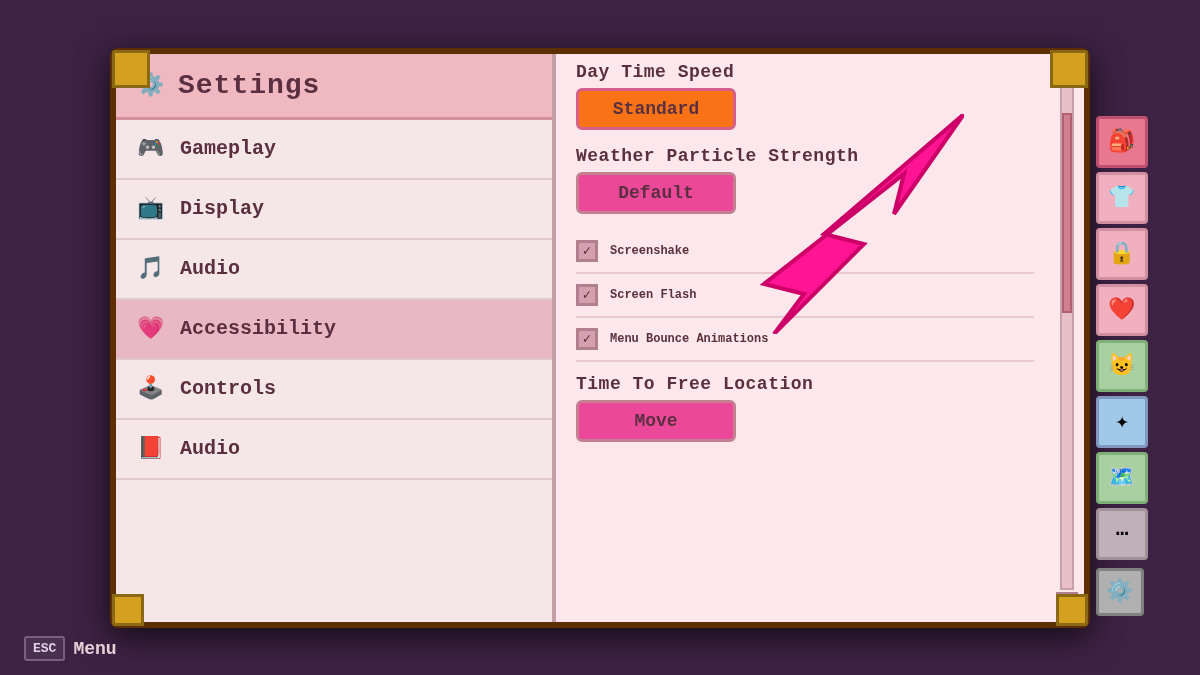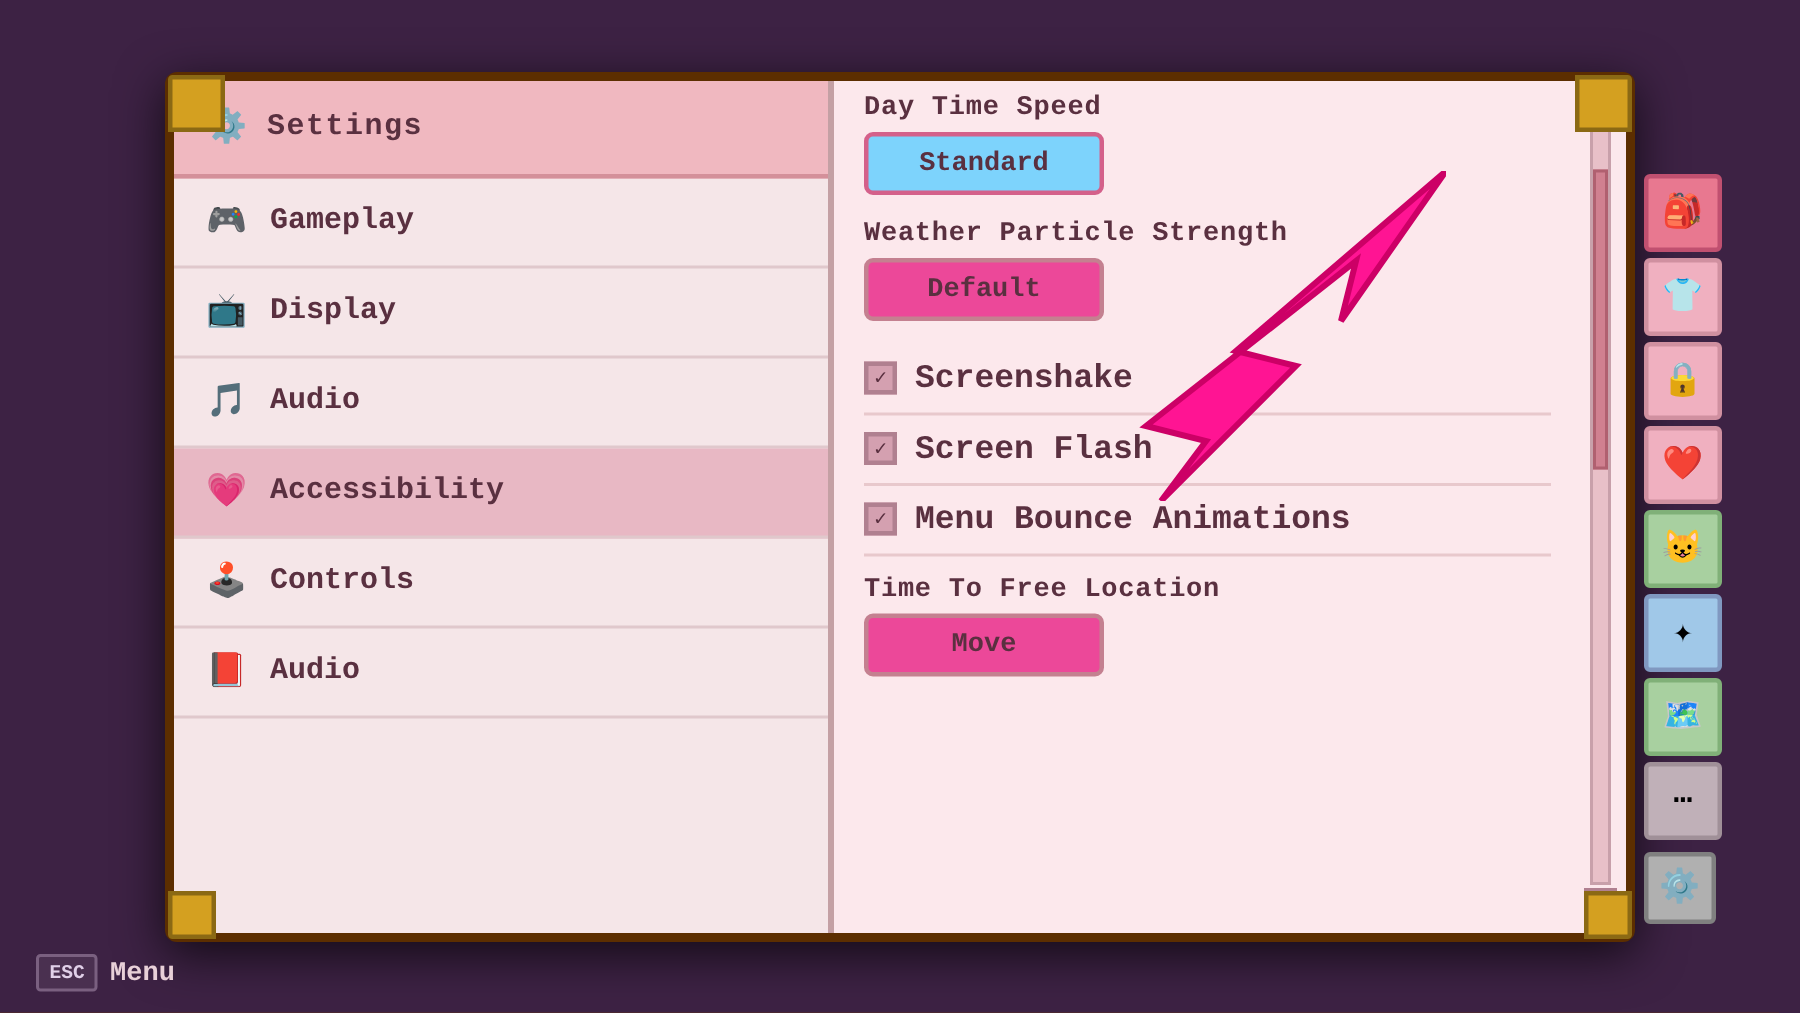--- a/index.html
+++ b/index.html
@@ -75,21 +75,21 @@
     .settings-header {
       background: #f0b8c0;
       padding: 16px 20px;
       display: flex;
       align-items: center;
       gap: 12px;
       border-bottom: 3px solid #d4909a;
     }
 
     .settings-title {
-      font-size: 20px;
+      font-size: 28px;
       font-weight: bold;
       color: #5a3040;
       letter-spacing: 1px;
     }
 
     .menu-items {
       display: flex;
       flex-direction: column;
     }
 
@@ -157,21 +157,21 @@
       color: #5a3040;
       cursor: pointer;
       font-family: 'Courier New', monospace;
       min-width: 160px;
       display: inline-block;
       text-align: center;
     }
 
     .setting-button.highlighted {
       border-color: #d4608a;
-      background: #7dd3fc;
+      background: #f97316;
     }
 
     .setting-checkbox-row {
       display: flex;
       align-items: center;
       gap: 12px;
       padding: 10px 0;
       border-bottom: 2px solid #e8c8cc;
     }
 
@@ -188,21 +188,21 @@
     }
 
     .pixel-checkbox.checked::after {
       content: '✓';
       color: #5a3040;
       font-size: 14px;
       font-weight: bold;
     }
 
     .checkbox-label {
-      font-size: 22px;
+      font-size: 12px;
       font-weight: bold;
       color: #5a3040;
     }
 
     
     .scrollbar {
       position: absolute;
       right: 6px;
       top: 8px;
       bottom: 8px;

